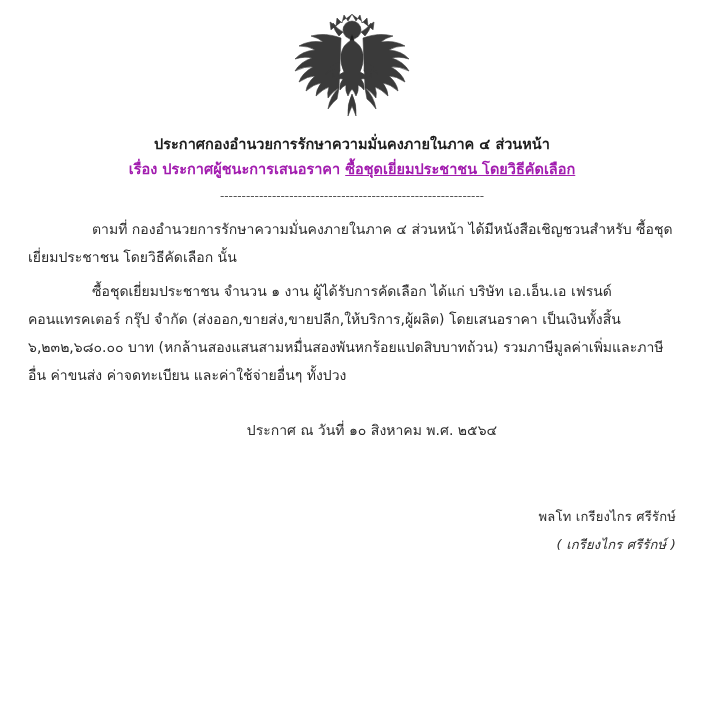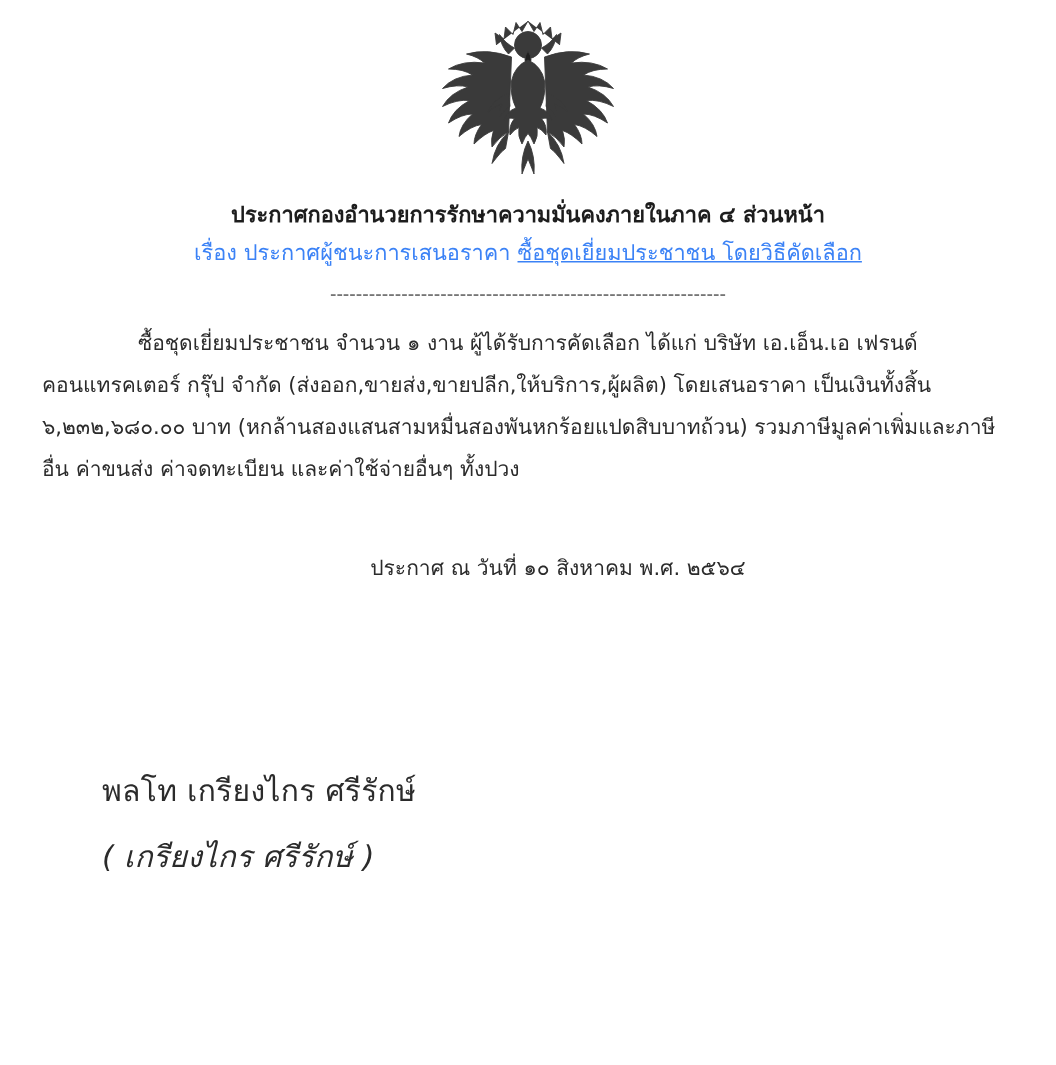--- a/index.html
+++ b/index.html
@@ -36,22 +36,22 @@
     text-align: center;
     line-height: 1.75;
   }
   .title-line1 {
     font-size: 14.5px;
     font-weight: bold;
     color: #1d1d1d;
   }
   .title-line2 {
     font-size: 14.5px;
-    font-weight: normal;
-    color: #3b82f6;
+    font-weight: bold;
+    color: #a21caf;
   }
   .title-line2 .underline {
     text-decoration: underline;
   }
   .divider {
     text-align: center;
     font-size: 12px;
     color: #555;
     letter-spacing: 0px;
     margin-top: 6px;
@@ -65,27 +65,27 @@
     color: #2b2b2b;
     text-align: left;
   }
   .para {
     margin: 0 0 6px 0;
     text-indent: 64px;
   }
   .date-line {
     text-align: center;
     font-size: 14px;
-    margin-top: 40px;
+    margin-top: 30px;
     padding-left: 40px;
   }
   .sign-block {
-    margin-top: 116px;
-    text-align: left;
-    font-size: 20px;
+    margin-top: 62px;
+    text-align: right;
+    font-size: 13px;
     line-height: 2.2;
     padding-left: 40px;
   }
   .sign-name {
     letter-spacing: 0.2px;
   }
   .sign-paren {
     letter-spacing: 0.2px;
     font-style: italic;
   }
@@ -131,20 +131,21 @@
   </div>
 
   <div class="title-block">
     <div class="title-line1">ประกาศกองอำนวยการรักษาความมั่นคงภายในภาค ๔ ส่วนหน้า</div>
     <div class="title-line2"><span>เรื่อง  ประกาศผู้ชนะการเสนอราคา </span><span class="underline">ซื้อชุดเยี่ยมประชาชน โดยวิธีคัดเลือก</span></div>
   </div>
 
   <div class="divider">-------------------------------------------------------------</div>
 
   <div class="body-text">
+    <p class="para">ตามที่ กองอำนวยการรักษาความมั่นคงภายในภาค ๔ ส่วนหน้า ได้มีหนังสือเชิญชวนสำหรับ ซื้อชุดเยี่ยมประชาชน โดยวิธีคัดเลือก  นั้น</p>
     <p class="para">ซื้อชุดเยี่ยมประชาชน จำนวน ๑ งาน ผู้ได้รับการคัดเลือก ได้แก่ บริษัท เอ.เอ็น.เอ เฟรนด์ คอนแทรคเตอร์ กรุ๊ป จำกัด (ส่งออก,ขายส่ง,ขายปลีก,ให้บริการ,ผู้ผลิต) โดยเสนอราคา เป็นเงินทั้งสิ้น ๖,๒๓๒,๖๘๐.๐๐ บาท (หกล้านสองแสนสามหมื่นสองพันหกร้อยแปดสิบบาทถ้วน) รวมภาษีมูลค่าเพิ่มและภาษีอื่น ค่าขนส่ง ค่าจดทะเบียน และค่าใช้จ่ายอื่นๆ ทั้งปวง</p>
   </div>
 
   <div class="date-line">ประกาศ ณ วันที่  ๑๐ สิงหาคม พ.ศ. ๒๕๖๔</div>
 
   <div class="sign-block">
     <div class="sign-name">พลโท เกรียงไกร ศรีรักษ์</div>
     <div class="sign-paren">( เกรียงไกร   ศรีรักษ์ )</div>
   </div>
 

